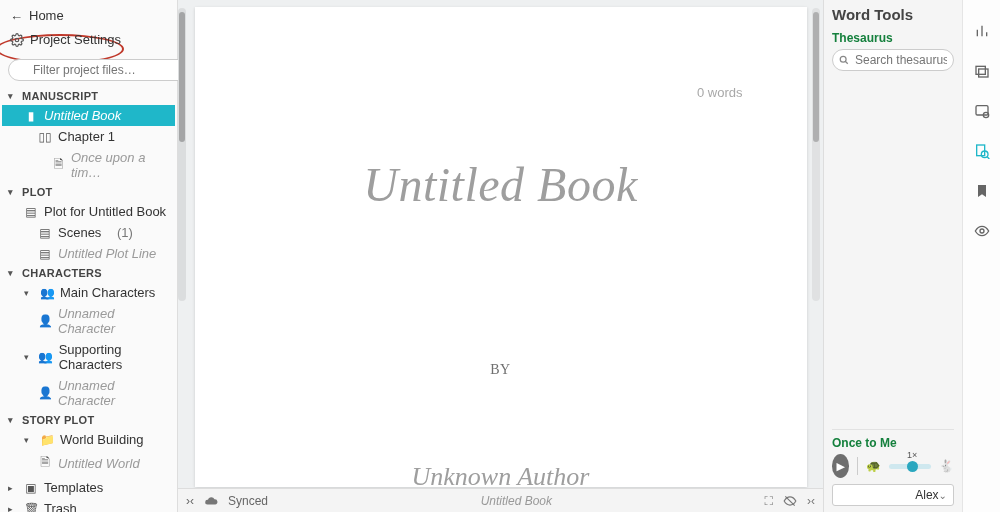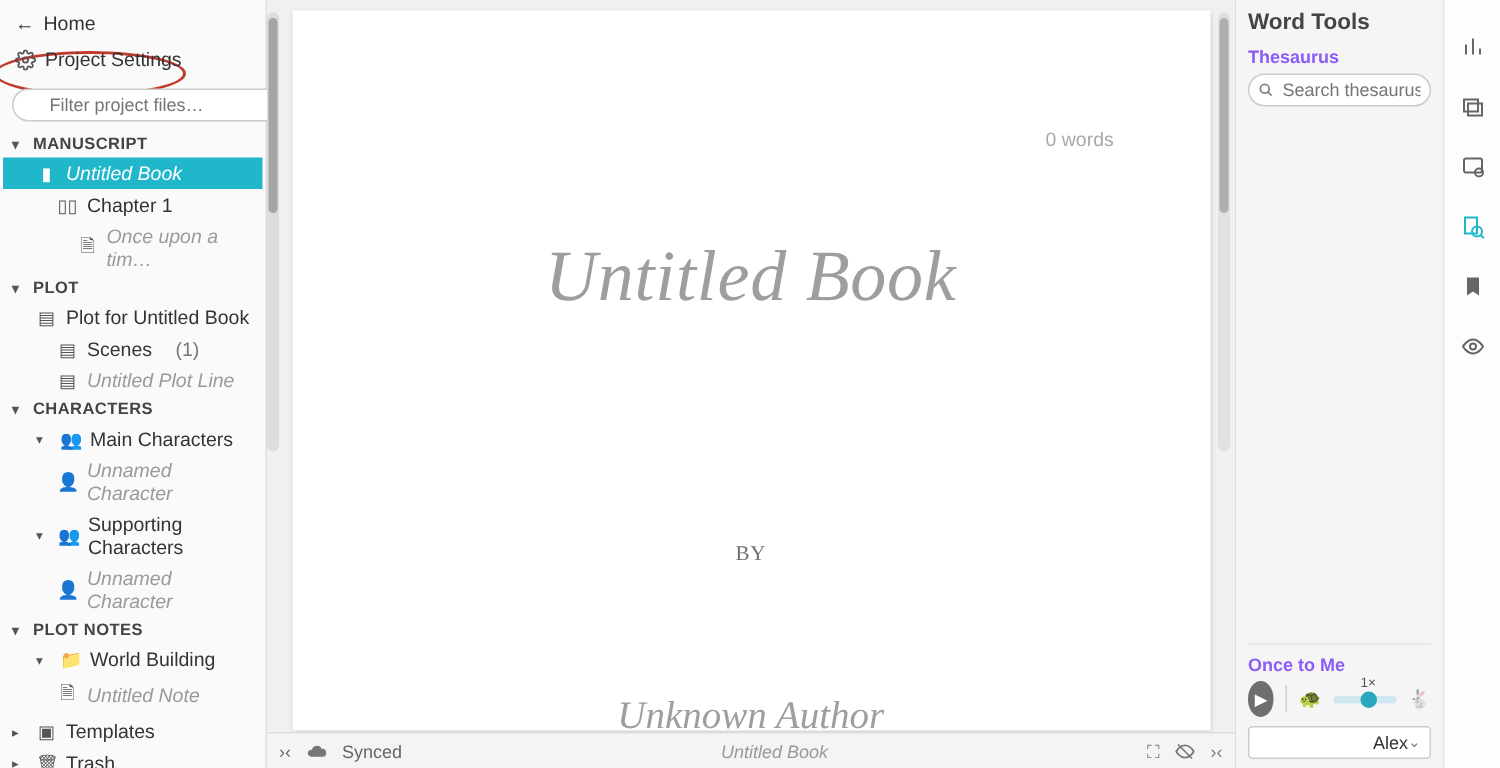--- a/index.html
+++ b/index.html
@@ -38,21 +38,21 @@
 .by { font-family: Georgia, serif; color: #6f6f6f; text-align: center; margin-top: 150px; font-size: 14px; letter-spacing: 0.5px; }
 .author { font-family: Georgia, serif; font-style: italic; color: #9e9e9e; text-align: center; margin-top: 84px; font-size: 26px; }
 .scroll-track-right { position: absolute; right: 3px; top: 8px; width: 8px; height: 60%; background: rgba(0,0,0,0.06); border-radius: 4px; }
 .scroll-track-right .thumb { position: absolute; left: 1px; top: 4px; width: 6px; height: 130px; background: rgba(0,0,0,0.22); border-radius: 3px; }
 .statusbar { height: 24px; background: #f4f4f4; border-top: 1px solid #ddd; display: flex; align-items: center; font-size: 12px; color: #666; padding: 0 8px; gap: 10px; }
 .statusbar .spacer { flex: 1; }
 .statusbar .doc-name { color: #999; font-style: italic; }
 .sb-icons { display: flex; gap: 10px; align-items: center; color: #777; }
 .rightpanel { width: 139px; background: #f5f5f5; border-left: 1px solid #ddd; display: flex; flex-direction: column; padding: 6px 8px; }
 .rp-title { font-weight: 700; font-size: 15px; color: #444; margin-bottom: 8px; }
-.rp-section-label { font-weight: 700; font-size: 12px; color: #8b5cf6; margin-bottom: 4px; }
+.rp-section-label { font-weight: 700; font-size: 12px; color: #15803d; margin-bottom: 4px; }
 .thes-wrap { position: relative; margin-bottom: 8px; }
 .thes-input { width: 100%; border: 1px solid #ccc; border-radius: 12px; padding: 3px 6px 3px 22px; font-size: 12px; color: #777; background: #fff; }
 .thes-icon { position: absolute; left: 7px; top: 50%; transform: translateY(-50%); font-size: 10px; color: #888; }
 .rp-spacer { flex: 1; }
 .readme { border-top: 1px solid #e2e2e2; padding-top: 6px; }
 .readme-row { display: flex; align-items: center; gap: 8px; margin: 4px 0; }
 .play-btn { width: 24px; height: 24px; border-radius: 50%; background: #6e6e6e; color: #fff; display: flex; align-items: center; justify-content: center; font-size: 11px; cursor: pointer; }
 .divider-v { width: 1px; height: 18px; background: #ccc; }
 .speed-track { width: 42px; height: 5px; background: #cfe8ef; border-radius: 3px; position: relative; }
 .speed-thumb { position: absolute; left: 18px; top: -3px; width: 11px; height: 11px; background: #2aa7bf; border-radius: 50%; }
@@ -143,30 +143,30 @@
           <span class="icn">👥</span>
           <span>Supporting Characters</span>
         </div>
       <div class="item ind2">
           <span class="icn">👤</span>
           <span class="muted">Unnamed Character</span>
         </div>
 
       <div class="section-header">
           <span class="chev">▾</span>
-          <span>PLOT NOTES</span>
+          <span>STORY PLOT</span>
         </div>
       <div class="item ind1">
           <span class="chev">▾</span>
           <span class="icn">📁</span>
           <span>World Building</span>
         </div>
       <div class="item ind2">
           <span class="icn">🗎</span>
-          <span class="muted">Untitled Note</span>
+          <span class="muted">Untitled World</span>
         </div>
 
       <div class="item" style="padding-left:6px">
           <span class="chev">▸</span>
           <span class="icn">▣</span>
           <span>Templates</span>
         </div>
       <div class="item" style="padding-left:6px">
           <span class="chev">▸</span>
           <span class="icn">🗑</span>

